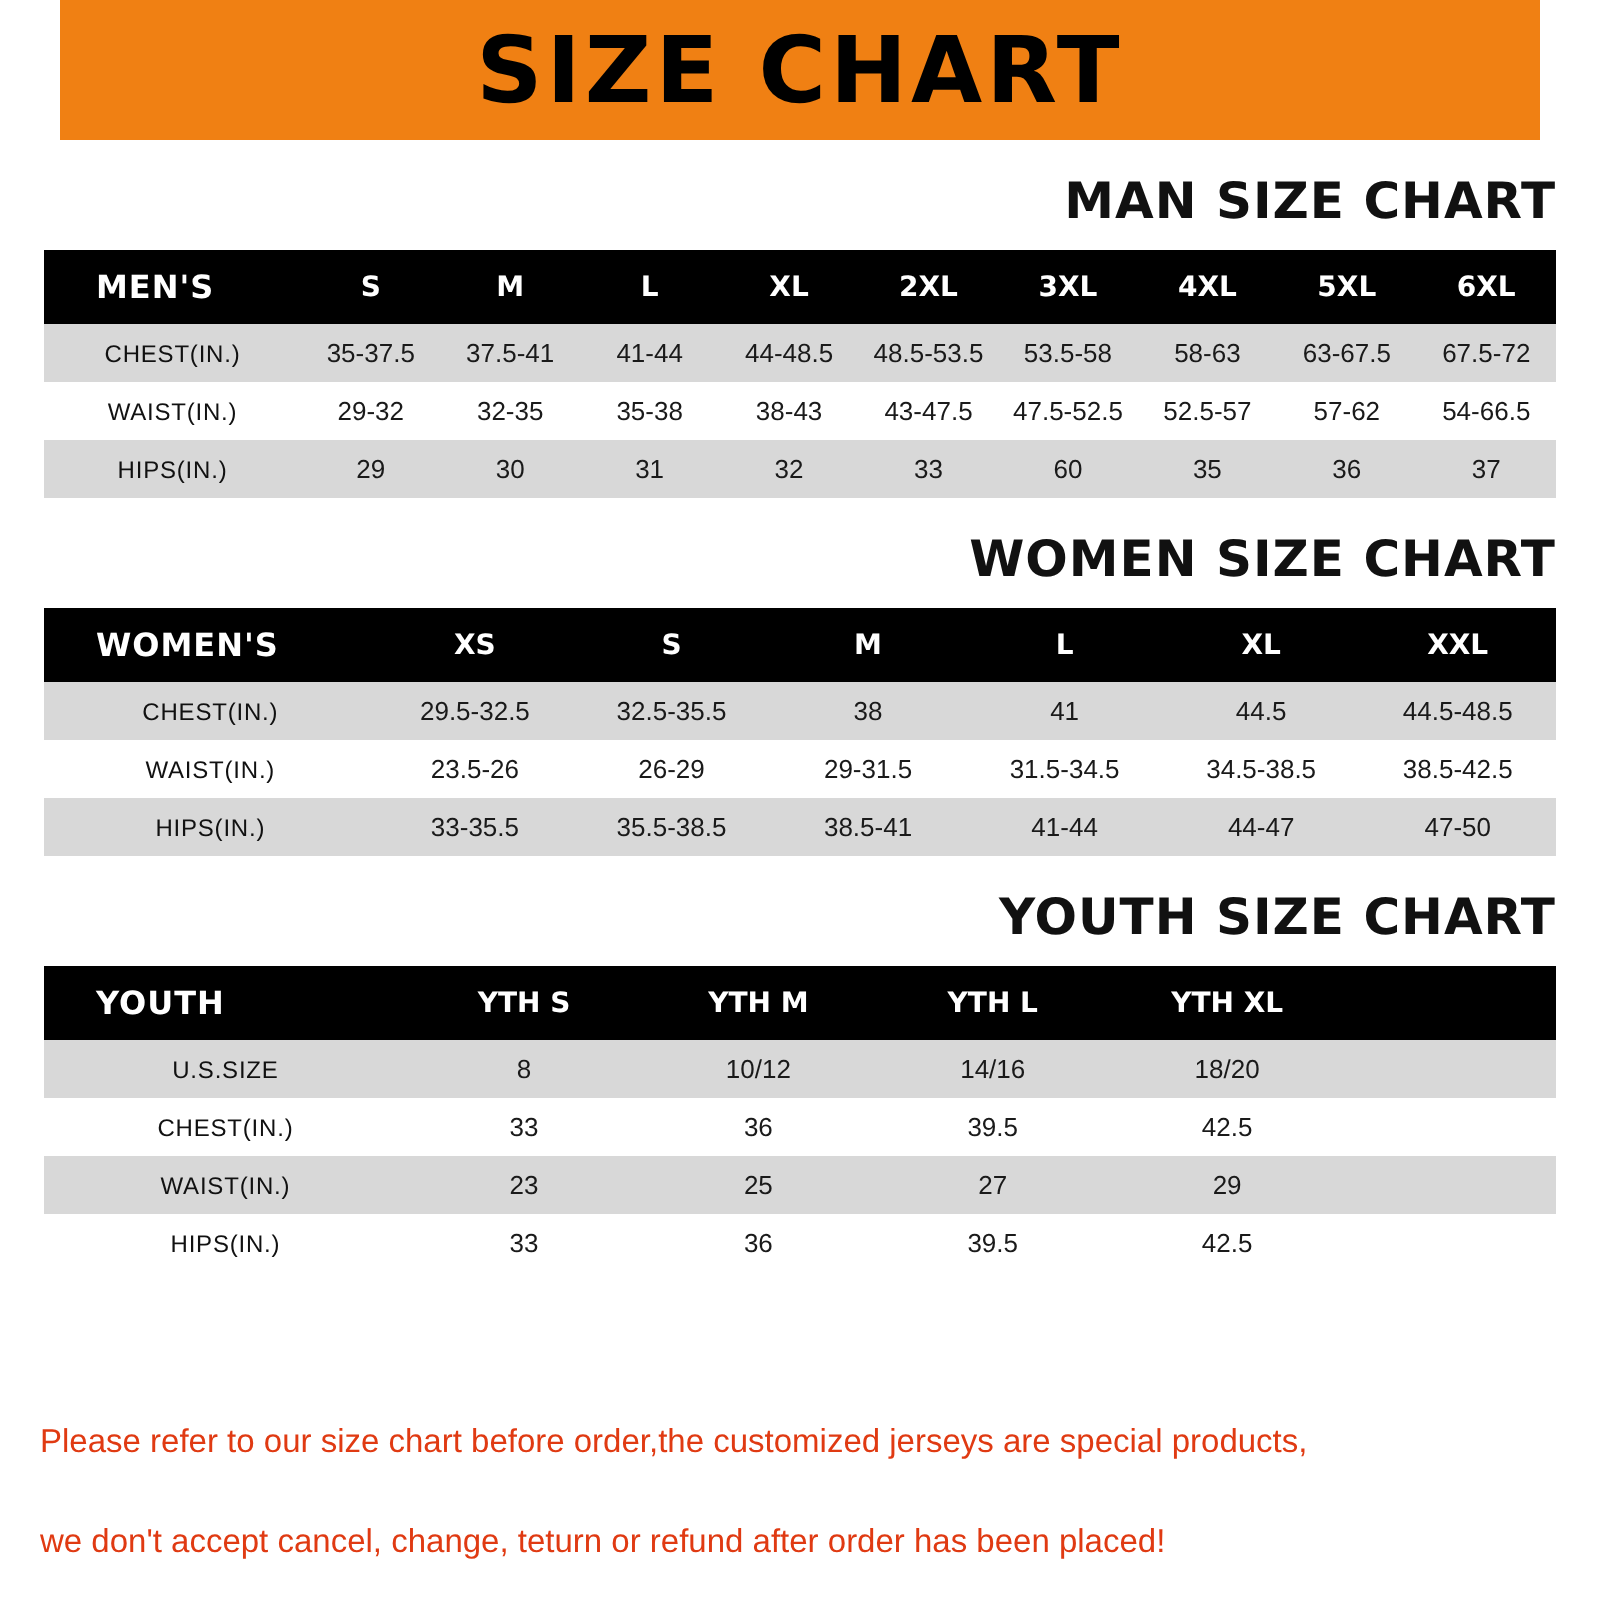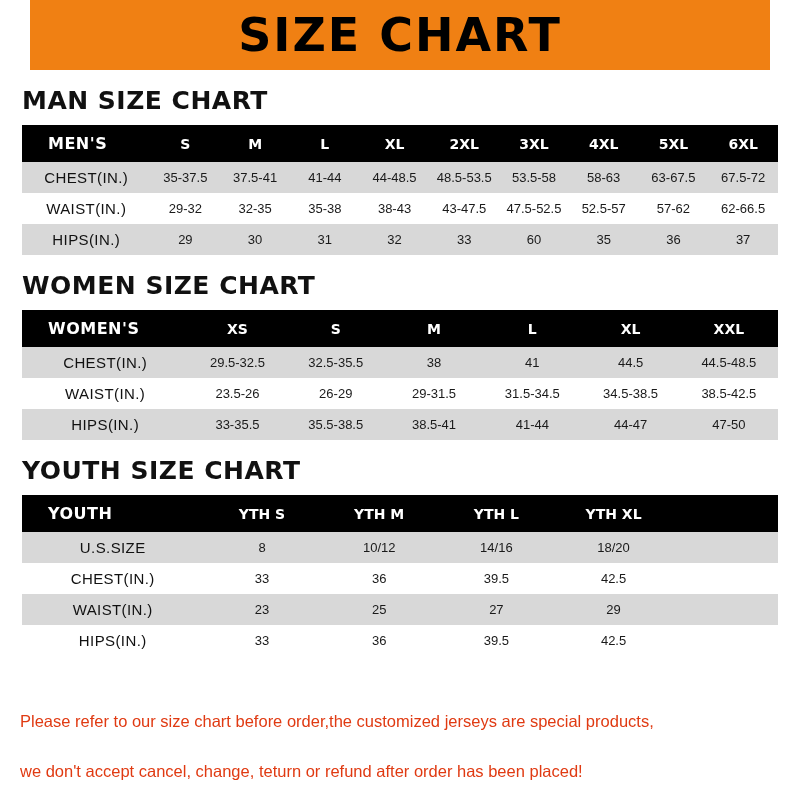--- a/index.html
+++ b/index.html
@@ -40,21 +40,21 @@
     font-family: "DejaVu Sans", sans-serif;
     font-weight: bold;
     font-size: 46px;
     letter-spacing: 2px;
     color: #000000;
     z-index: 2;
   }
   
   .section { padding: 0 22px; }
   .section-title {
-    text-align: left;
+    text-align: right;
     font-family: "DejaVu Sans", sans-serif;
     font-weight: bold;
     font-size: 25px;
     letter-spacing: 0.5px;
     color: #111111;
     margin: 16px 0 10px 0;
   }
   table.size-table {
     width: 100%;
     border-collapse: collapse;
@@ -76,21 +76,21 @@
     letter-spacing: 0.5px;
   }
   table.size-table tbody td {
     font-size: 13px;
     color: #1a1a1a;
     text-align: center;
     padding: 7px 2px;
     font-family: "Liberation Sans", sans-serif;
   }
   table.size-table tbody td.rowhead {
-    font-size: 15px;
+    font-size: 12px;
     letter-spacing: 0.4px;
     text-align: center;
     color: #111111;
   }
   table.size-table tbody tr.odd td { background: #ffffff; }
   table.size-table tbody tr.even td { background: #d8d8d8; }
 
   
   .t-women thead th { font-size: 15px; margin-left: 44px; }
   .t-women thead th.rowhead { font-size: 17px; }
@@ -152,21 +152,21 @@
         <tr class="odd">
           <td class="rowhead">WAIST(IN.)</td>
           <td>29-32</td>
           <td>32-35</td>
           <td>35-38</td>
           <td>38-43</td>
           <td>43-47.5</td>
           <td>47.5-52.5</td>
           <td>52.5-57</td>
           <td>57-62</td>
-          <td>62-66.5</td>
+          <td>54-66.5</td>
         </tr>
         <tr class="even">
           <td class="rowhead">HIPS(IN.)</td>
           <td>29</td>
           <td>30</td>
           <td>31</td>
           <td>32</td>
           <td>33</td>
           <td>60</td>
           <td>35</td>

